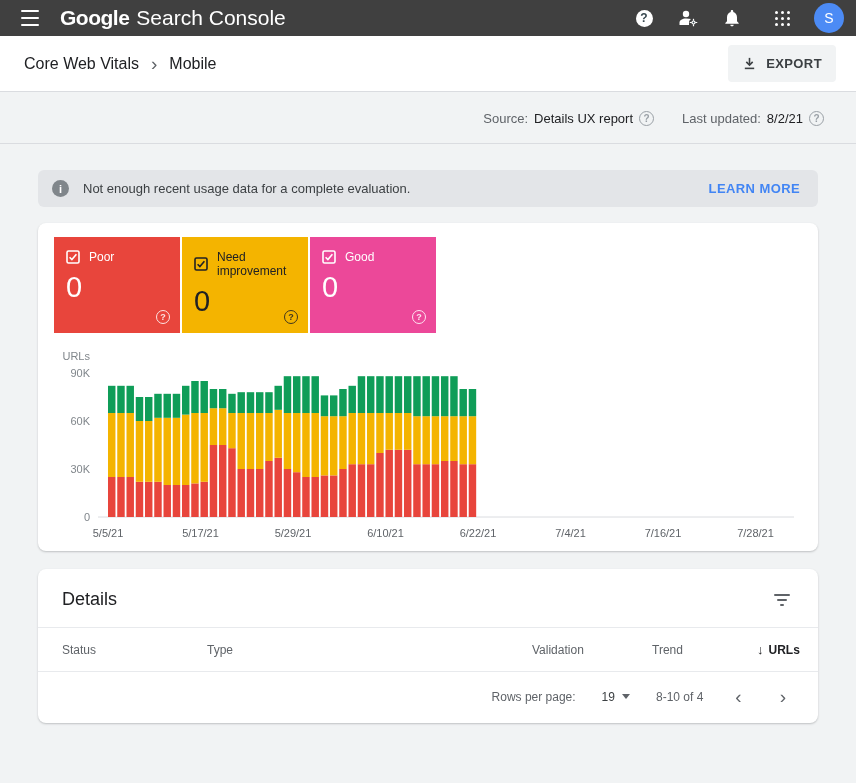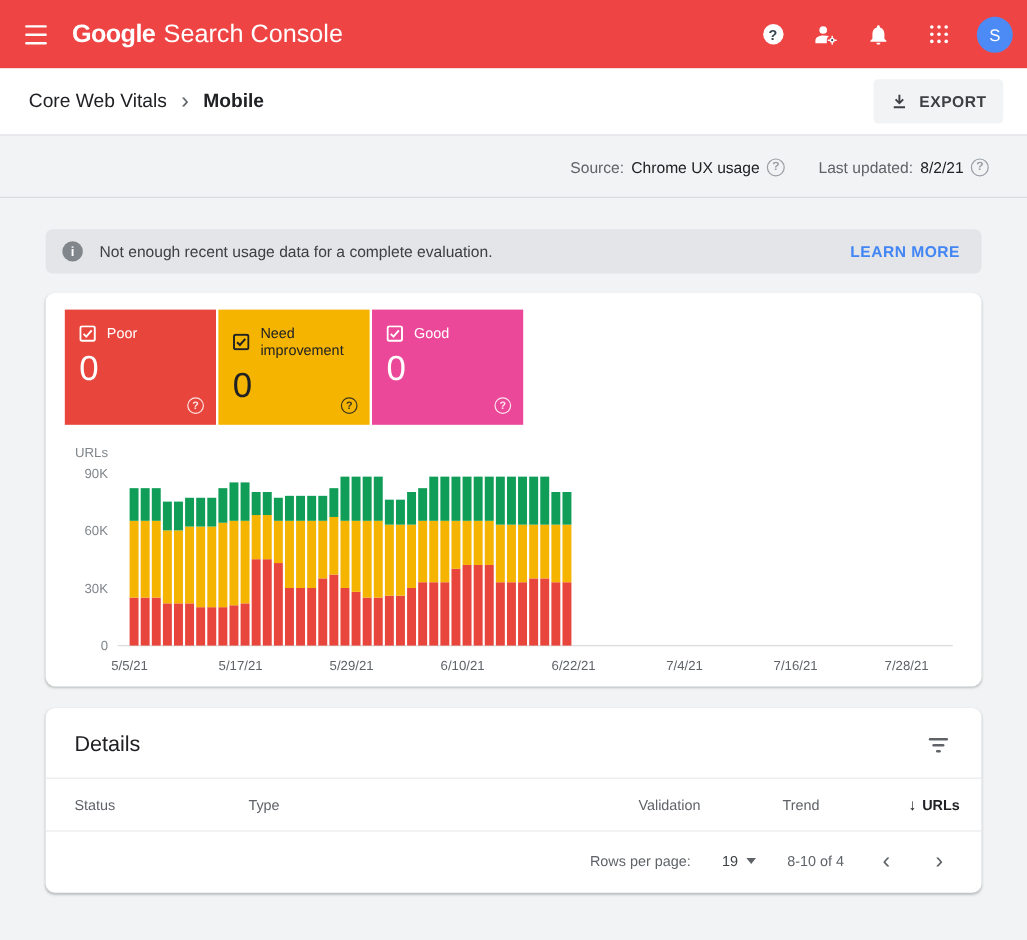--- a/index.html
+++ b/index.html
@@ -7,39 +7,39 @@
   body {
     min-height: 783px;
     background: #f1f3f4;
     font-family: "Liberation Sans", "DejaVu Sans", sans-serif;
     color: #202124;
     overflow: hidden;
   }
   button { font-family: inherit; }
 
   
-  .topbar { height: 57px; background: #ef4444; display: flex; align-items: center; padding: 0 12px 0 10px; }
+  .topbar { height: 36px; background: #404040; display: flex; align-items: center; padding: 0 12px 0 10px; }
   .iconbtn { background: none; border: none; width: 40px; height: 40px; display: flex; align-items: center; justify-content: center; cursor: pointer; }
   .hamburger { flex-direction: column; }
   .hamburger .hbar { display: block; width: 18px; height: 2px; background: #fff; margin: 2.5px 0; border-radius: 1px; }
   .logo { display: flex; align-items: baseline; gap: 7px; margin-left: 10px; }
   .logo-google { color: #fff; font-size: 21px; font-weight: 700; letter-spacing: -0.5px; }
   .logo-product { color: #fff; font-size: 21px; font-weight: 300; }
   .topbar-actions { margin-left: auto; display: flex; align-items: center; gap: 4px; }
   .help-circle { width: 17px; height: 17px; border-radius: 50%; background: #fff; color: #37474f; font-size: 12px; font-weight: 700; display: flex; align-items: center; justify-content: center; }
   .apps-grid { display: grid; grid-template-columns: repeat(3, 3px); grid-template-rows: repeat(3, 3px); gap: 3px; }
   .apps-grid i { width: 3px; height: 3px; background: #fff; border-radius: 50%; }
   .avatar { width: 30px; height: 30px; border-radius: 50%; background: #4c8bf5; color: #fff; border: none; font-size: 14px; display: flex; align-items: center; justify-content: center; margin-left: 8px; cursor: pointer; }
 
   
   .crumbbar { height: 56px; background: #fff; display: flex; align-items: center; padding: 0 20px 0 24px; border-bottom: 1px solid #dadce0; }
   .breadcrumb { display: flex; align-items: center; gap: 12px; font-size: 16px; }
   .crumb-parent { color: #202124; cursor: pointer; text-decoration: none; }
   .crumb-sep { color: #5f6368; font-size: 19px; line-height: 1; }
-  .crumb-current { font-weight: 700; }
+  .crumb-current { font-weight: 400; }
   .export-btn { margin-left: auto; display: flex; align-items: center; gap: 9px; background: #f1f3f4; border: none; border-radius: 4px; padding: 11px 14px; font-size: 13px; font-weight: 700; color: #3c4043; letter-spacing: 0.4px; cursor: pointer; }
 
   
   .metarow { display: flex; align-items: flex-end; justify-content: flex-end; gap: 6px; padding: 19px 32px 17px; border-bottom: 1px solid #dadce0; font-size: 13px; }
   .meta-label { color: #5f6368; }
   .meta-value { color: #202124; }
   .qmark { width: 15px; height: 15px; border-radius: 50%; border: 1.5px solid #9aa0a6; color: #9aa0a6; font-size: 10px; font-weight: 700; display: inline-flex; align-items: center; justify-content: center; cursor: pointer; }
   .meta-gap { width: 16px; }
 
   main { padding: 26px 38px 20px; }
@@ -148,21 +148,21 @@
       <path d="M8 2v7.2" stroke="#3c4043" stroke-width="1.7" fill="none"></path>
       <path d="M4.6 6.2L8 9.6l3.4-3.4" stroke="#3c4043" stroke-width="1.7" fill="none"></path>
       <path d="M3 13.2h10" stroke="#3c4043" stroke-width="1.7" fill="none"></path>
     </svg>
     <span>EXPORT</span>
   </button>
 </div>
 
 <div class="metarow">
   <span class="meta-label">Source:</span>
-  <span class="meta-value">Chrome UX usage</span>
+  <span class="meta-value">Details UX report</span>
   <span class="qmark">?</span>
   <span class="meta-gap"></span>
   <span class="meta-label">Last updated:</span>
   <span class="meta-value">8/2/21</span>
   <span class="qmark">?</span>
 </div>
 
 <main>
 
   <div class="banner">

